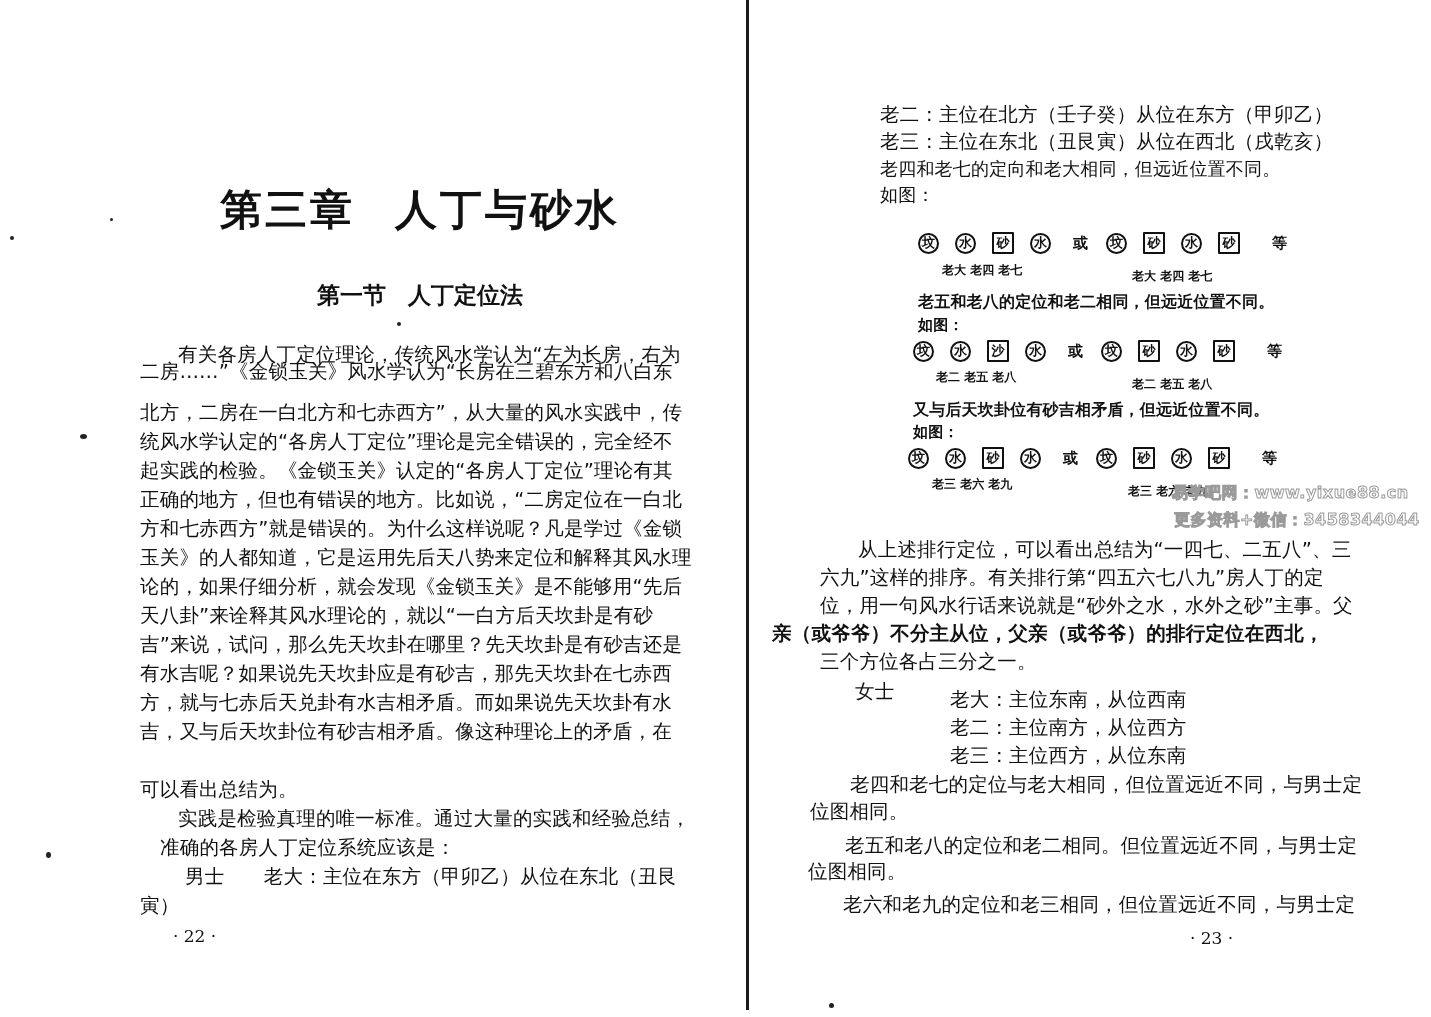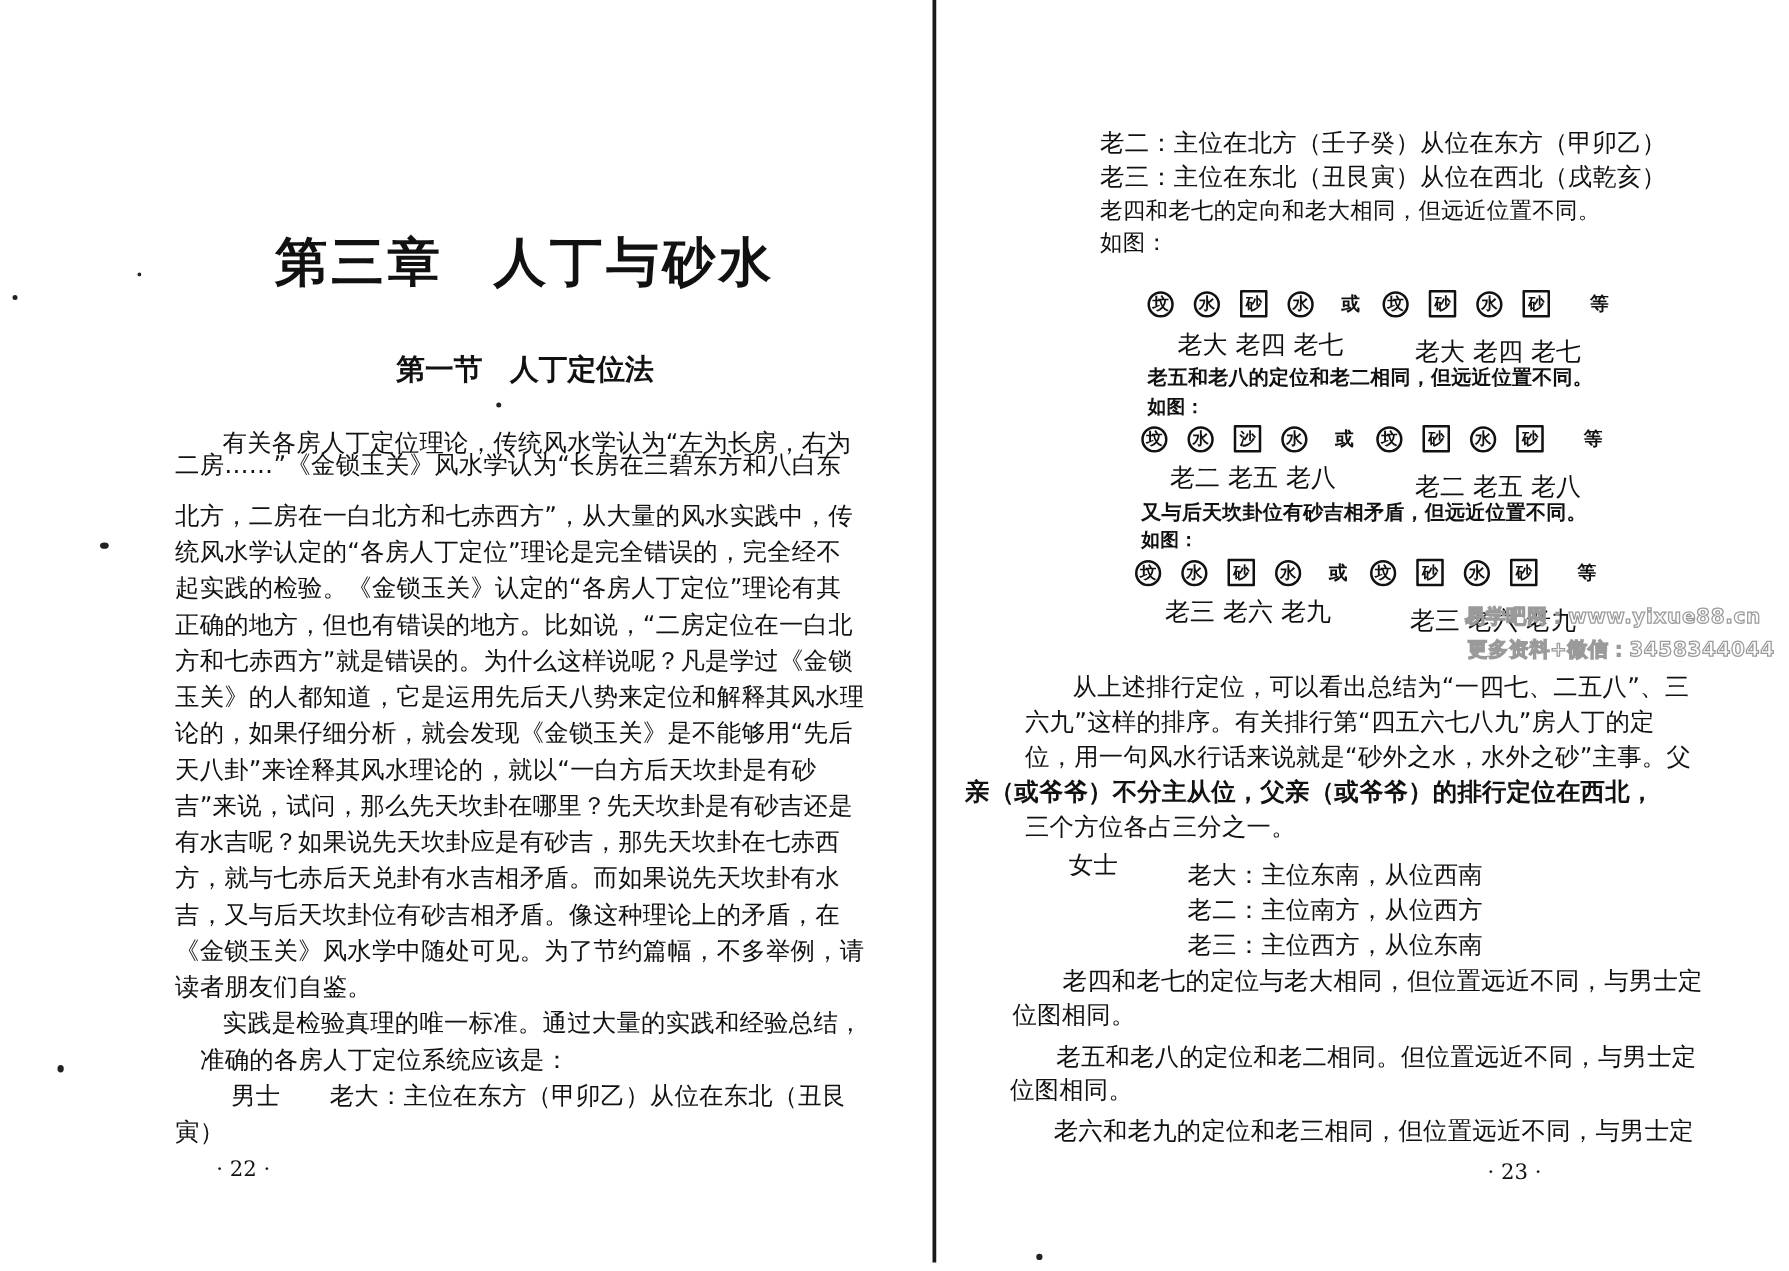--- a/index.html
+++ b/index.html
@@ -41,21 +41,21 @@
   .sym {
     display: inline-flex; align-items: center; justify-content: center;
     width: 21px; height: 21px; font-size: 13px; font-weight: bold;
     border: 2px solid #111; margin-right: 16px; box-sizing: border-box;
   }
   .sym.circle { border-radius: 50%; }
   .sym.box { border-radius: 1px; width: 22px; height: 22px; }
   .or-word { font-size: 15px; font-weight: bold; margin: 0 18px 0 6px; }
   .etc-word { font-size: 15px; font-weight: bold; margin-left: 16px; }
   .diagram-label {
-    position: absolute; font-size: 20px; font-weight: normal;
+    position: absolute; font-size: 12px; font-weight: bold;
     font-family: "DejaVu Sans", sans-serif; white-space: nowrap;
   }
   .watermark {
     position: absolute; font-family: "DejaVu Sans", sans-serif;
     font-size: 16px; font-weight: bold; color: #ffffff;
     -webkit-text-stroke: 1px #9a9a9a; white-space: nowrap; letter-spacing: 0.5px;
   }
   .speck { position: absolute; background: #222; border-radius: 50%; }
 </style>
 </head>
@@ -76,22 +76,21 @@
   <div class="body-line" style="left:140px;top:459px;">起实践的检验。《金锁玉关》认定的“各房人丁定位”理论有其</div>
   <div class="body-line" style="left:140px;top:488px;">正确的地方，但也有错误的地方。比如说，“二房定位在一白北</div>
   <div class="body-line" style="left:140px;top:517px;">方和七赤西方”就是错误的。为什么这样说呢？凡是学过《金锁</div>
   <div class="body-line" style="left:140px;top:546px;">玉关》的人都知道，它是运用先后天八势来定位和解释其风水理</div>
   <div class="body-line" style="left:140px;top:575px;">论的，如果仔细分析，就会发现《金锁玉关》是不能够用“先后</div>
   <div class="body-line" style="left:140px;top:604px;">天八卦”来诠释其风水理论的，就以“一白方后天坎卦是有砂</div>
   <div class="body-line" style="left:140px;top:633px;">吉”来说，试问，那么先天坎卦在哪里？先天坎卦是有砂吉还是</div>
   <div class="body-line" style="left:140px;top:662px;">有水吉呢？如果说先天坎卦应是有砂吉，那先天坎卦在七赤西</div>
   <div class="body-line" style="left:140px;top:691px;">方，就与七赤后天兑卦有水吉相矛盾。而如果说先天坎卦有水</div>
   <div class="body-line" style="left:140px;top:720px;">吉，又与后天坎卦位有砂吉相矛盾。像这种理论上的矛盾，在</div>
-  <div class="body-line" style="left:140px;top:749px;">《金锁玉关》风水学中随处可见。为了节约篇幅，不多举例，请</div>
-  <div class="body-line" style="left:140px;top:778px;">读者朋友们自鉴。</div>
+  <div class="body-line" style="left:140px;top:778px;">可以看出总结为。</div>
   <div class="body-line" style="left:178px;top:807px;">实践是检验真理的唯一标准。通过大量的实践和经验总结，</div>
   <div class="body-line" style="left:140px;top:836px;margin-left:20px;">准确的各房人丁定位系统应该是：</div>
   <div class="body-line" style="left:185px;top:865px;">男士　　老大：主位在东方（甲卯乙）从位在东北（丑艮</div>
   <div class="body-line" style="left:140px;top:894px;">寅）</div>
 
   <div class="pagenum" style="left:173px;top:926px;">· 22 ·</div>
 </div>
 
 <div class="divider"></div>
 

